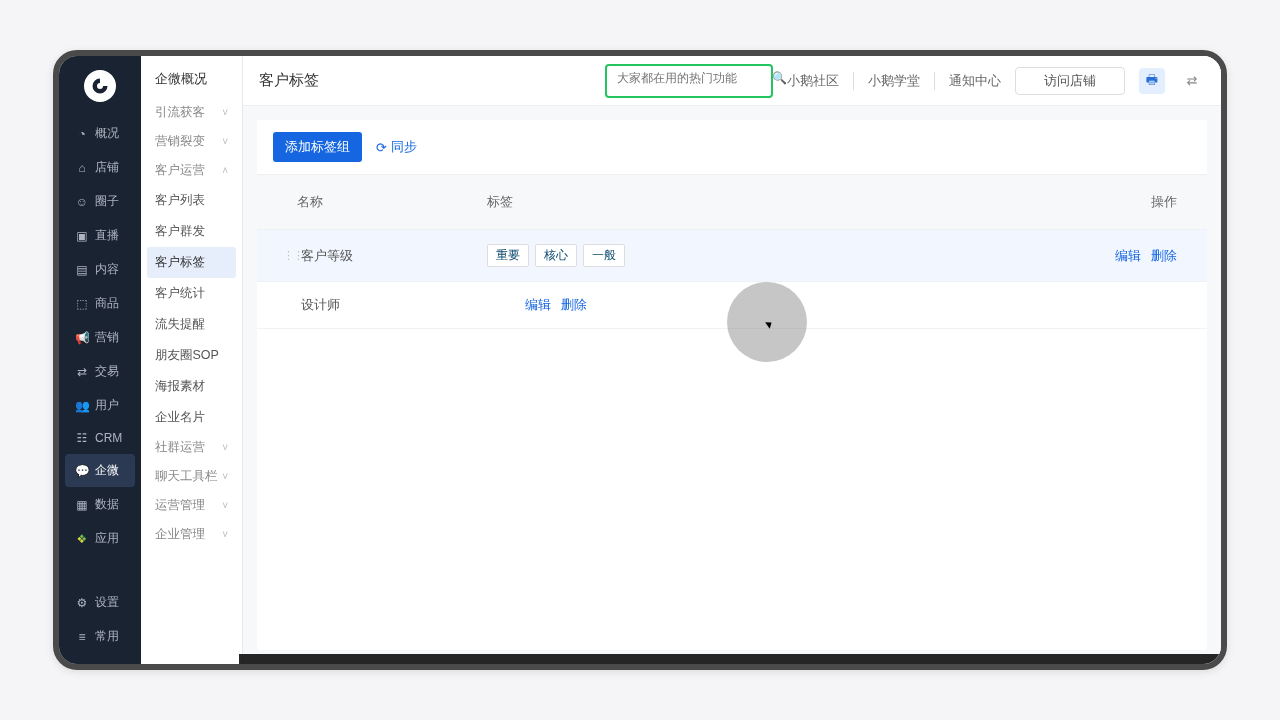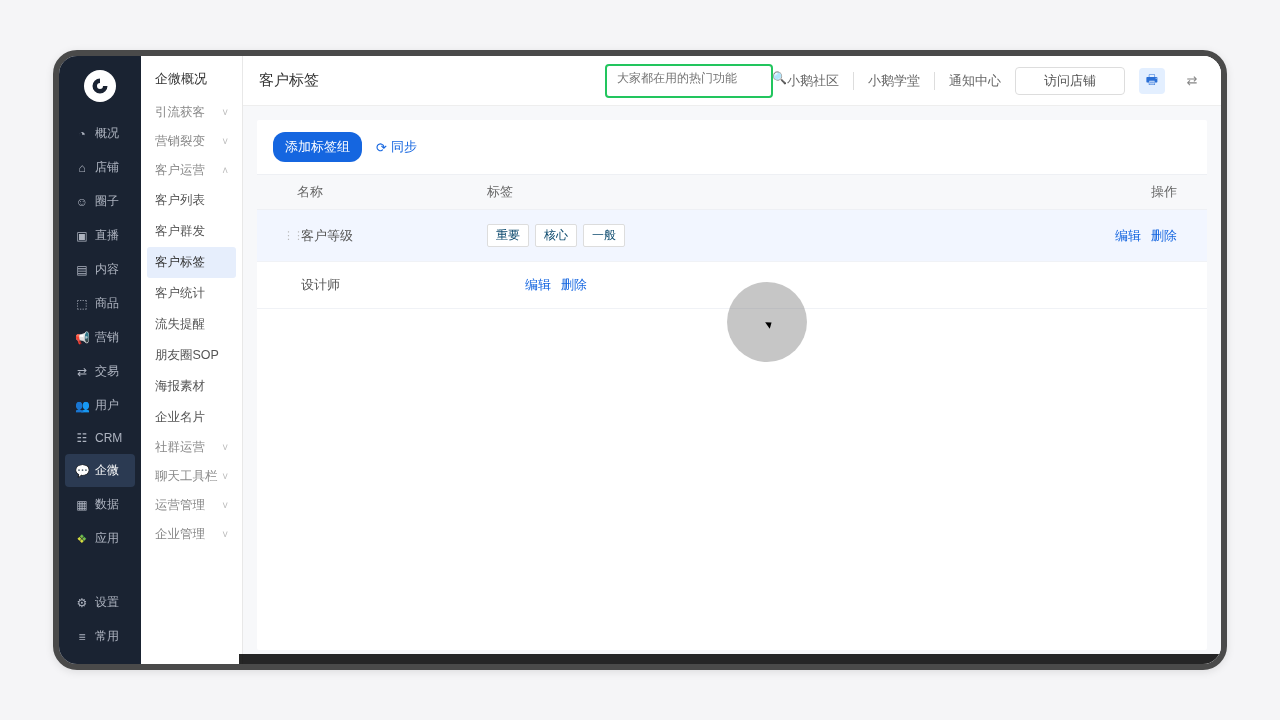--- a/index.html
+++ b/index.html
@@ -138,32 +138,32 @@
   padding: 0;
   overflow:hidden;
   position:relative;
 }
 .toolbar {
   display:flex; align-items:center; gap:14px;
   padding: 12px 16px;
 }
 .btn-primary {
   background:#1566e0; color:#fff;
-  border:none; border-radius:12px;
+  border:none; border-radius:3px;
   padding: 6px 12px; font-size:13px; cursor:pointer;
 }
 .sync-link {
   color:#1566e0; font-size:13px; cursor:pointer;
   display:flex; align-items:center; gap:4px;
 }
 
 .table { width:100%; font-size:13px; color:#555; }
 .thead {
   display:flex; background:#f7f8fa;
-  padding: 8px 30px;
+  padding: 18px 30px;
   border-top:1px solid #eef0f4;
   border-bottom:1px solid #eef0f4;
   color:#666;
 }
 .col-name { width: 200px; padding-left:10px; }
 .col-tags { flex:1; }
 .col-ops { width: 100px; text-align:right; }
 .trow {
   display:flex; align-items:center;
   padding: 14px 30px;

